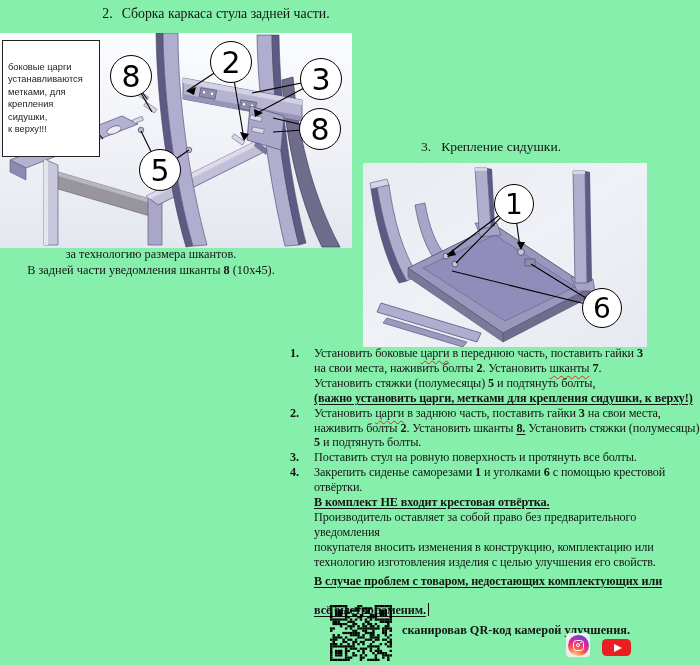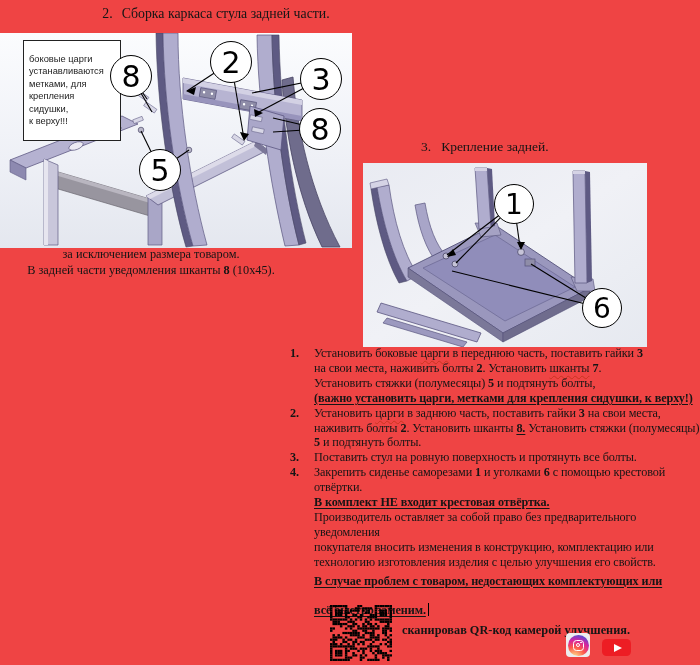--- a/index.html
+++ b/index.html
@@ -1,31 +1,31 @@
 <!DOCTYPE html>
 <html><head>
 <meta charset="utf-8">
 <style>
   html,body{margin:0;padding:0;background:#fff;}
-  .page{position:relative;width:700px;height:665px;background:#ef4444;overflow:hidden;
+  .page{position:relative;width:700px;height:665px;background:#86efac;overflow:hidden;
         font-family:"Liberation Serif",serif;color:#151515;}
 
   
   .title2{position:absolute;left:0;top:6px;width:432px;text-align:center;font-size:13.8px;}
   .title2 .num{margin-right:9px;}
   .title3{position:absolute;left:421px;top:139px;font-size:13.5px;}
   .title3 .num{margin-right:10px;}
 
   
   .d1{position:absolute;left:0;top:33px;width:352px;height:215px;}
   .d2{position:absolute;left:363px;top:163px;width:284px;height:184px;}
   .d1 svg,.d2 svg{position:absolute;left:0;top:0;}
 
-  .callout{position:absolute;left:23px;top:7px;width:86px;background:#fff;
-           border:1.2px solid #222;padding:12px 5px;font-family:"Liberation Sans",sans-serif;
+  .callout{position:absolute;left:2px;top:7px;width:86px;background:#fff;
+           border:1.2px solid #222;padding:20px 5px;font-family:"Liberation Sans",sans-serif;
            font-size:9.3px;line-height:1.34;white-space:pre-line;color:#222;}
 
   .balloon{position:absolute;width:42px;height:42px;border:1.6px solid #000;border-radius:50%;
            background:#fff;display:flex;align-items:center;justify-content:center;
            font-family:"DejaVu Sans",sans-serif;font-size:30px;color:#000;box-sizing:border-box;}
   .balloon.small{width:40px;height:40px;font-size:28px;}
 
   
   .backnote{position:absolute;left:0;top:247px;width:302px;text-align:center;
             font-size:12.3px;line-height:15.6px;}
@@ -166,26 +166,26 @@
 крепления сидушки,
 к верху!!!</div>
     <div class="balloon" style="left:110px;top:22px">8</div>
     <div class="balloon" style="left:210px;top:8px">2</div>
     <div class="balloon" style="left:300px;top:25px">3</div>
     <div class="balloon" style="left:299px;top:75px">8</div>
     <div class="balloon" style="left:139px;top:116px">5</div>
   </div>
 
   <div class="backnote">
-    <div>за исключением размера товаром.</div>
+    <div>за технологию размера шкантов.</div>
     <div><span class="seg-p">В задней части уведомления шканты </span><span class="seg-b">8</span><span class="seg-p"> (10x45).</span></div>
   </div>
 
   <div class="title3">
-    <span class="num">3.</span><span>Крепление задней.</span>
+    <span class="num">3.</span><span>Крепление сидушки.</span>
   </div>
 
   <div class="d2">
     <svg width="284" height="184" viewBox="0 0 284 184">
       <defs>
         <linearGradient id="bg2" x1="0" y1="0" x2="1" y2="1">
           <stop offset="0" stop-color="#e9ebf2"></stop>
             <stop offset="0.5" stop-color="#f0f1f6"></stop>
             <stop offset="1" stop-color="#e6e9f0"></stop>
         </linearGradient>

